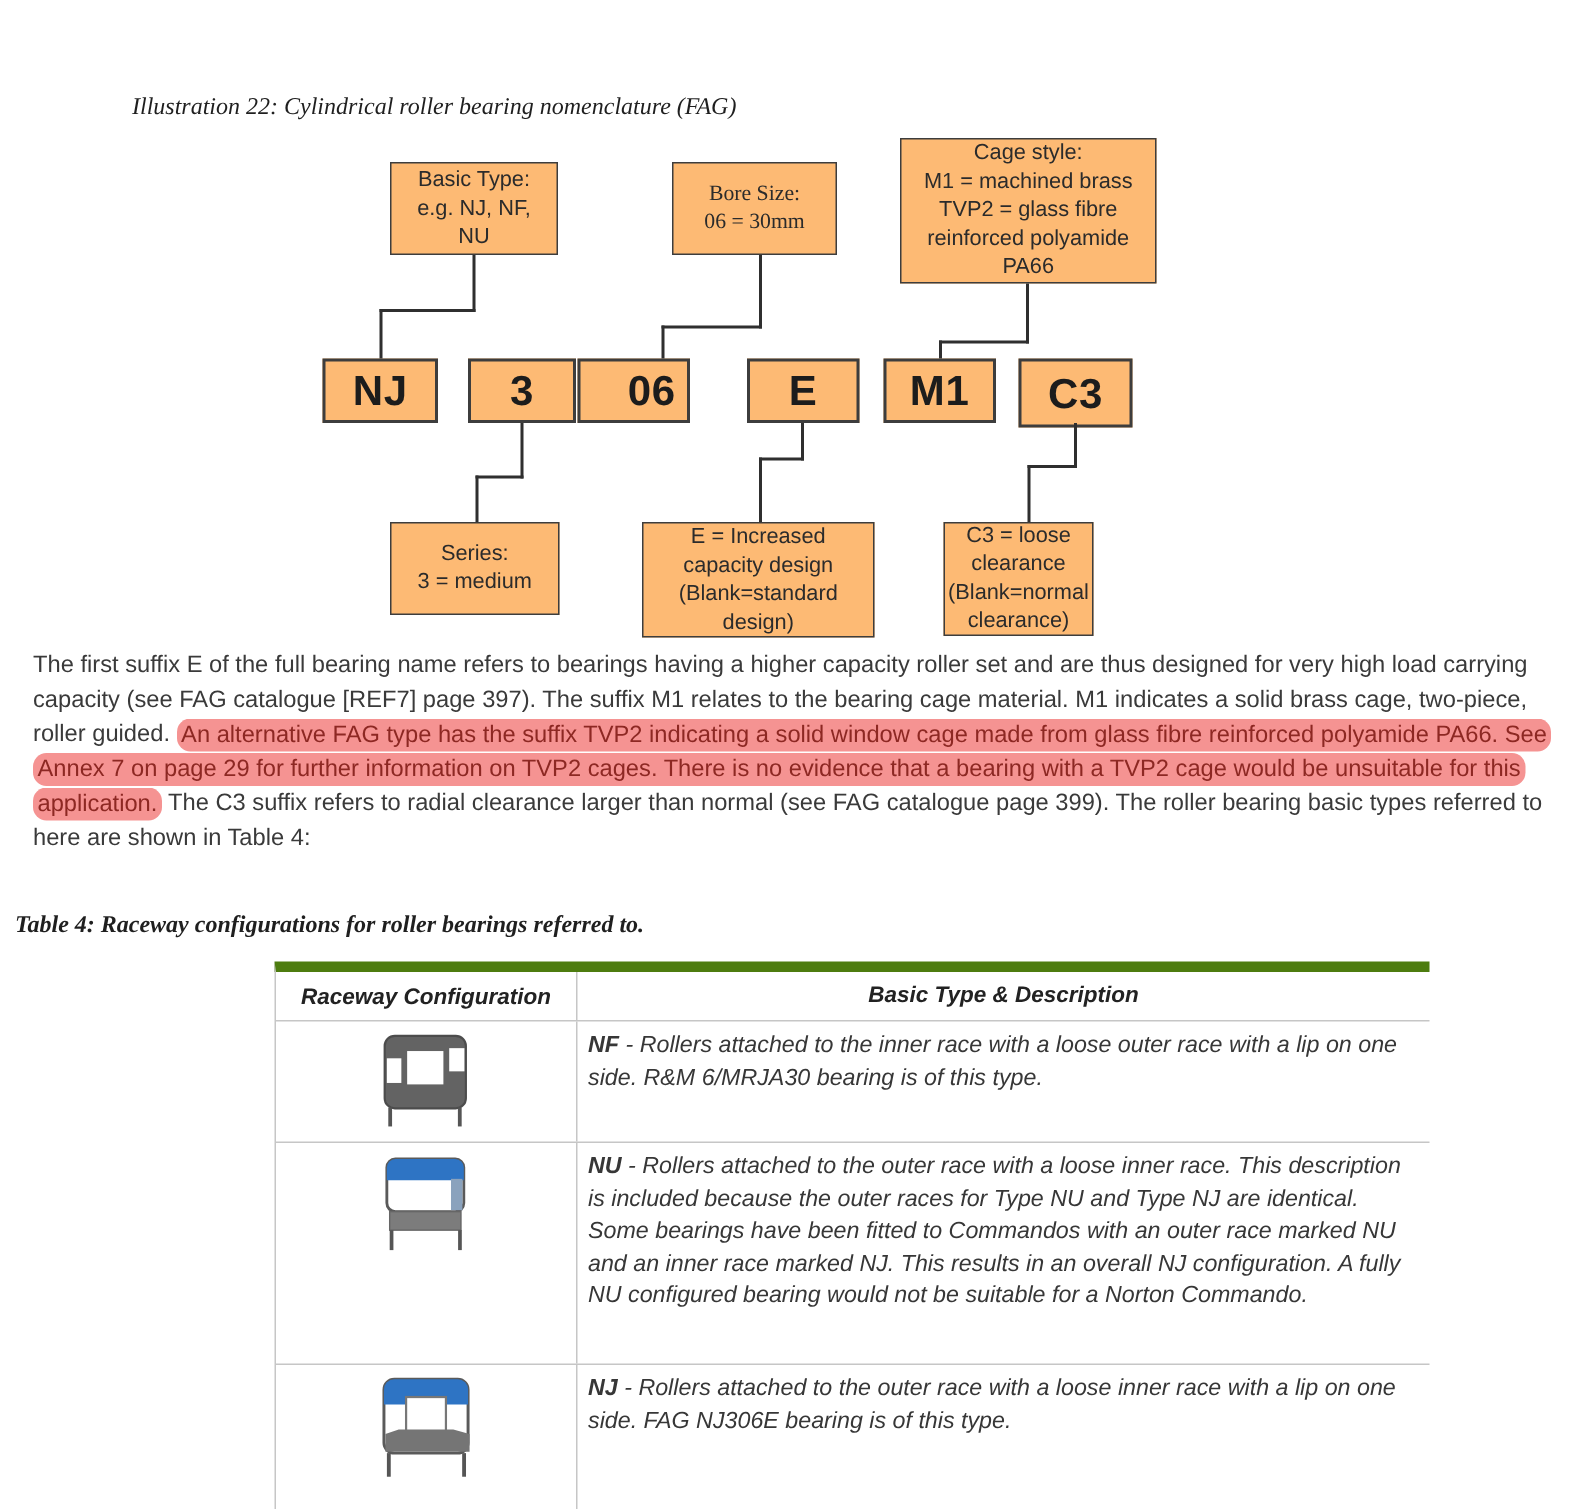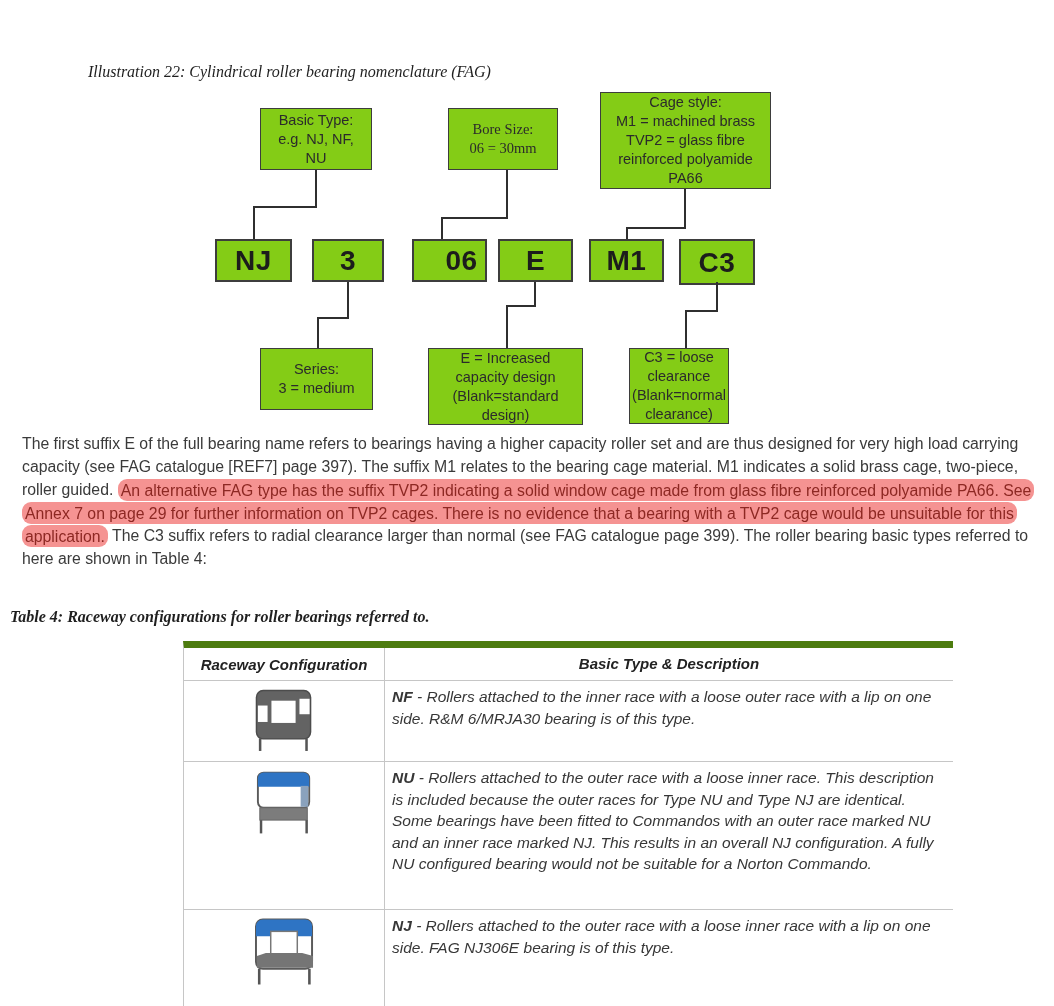--- a/index.html
+++ b/index.html
@@ -6,21 +6,21 @@
   body {
     width:1054px; height:1006px; position:relative; overflow:hidden;
     background:#ffffff; font-family:"Liberation Sans", sans-serif;
   }
   .serif-caption {
     position:absolute; font-family:"Liberation Serif", serif; font-style:italic;
     font-size:16px; color:#1f1f1f; white-space:nowrap;
   }
   
   .dbox {
-    position:absolute; box-sizing:border-box; background:#84cc16;
+    position:absolute; box-sizing:border-box; background:#fdba74;
     border:1.6px solid #3d3d3d; color:#2b2b2b;
     display:flex; align-items:center; justify-content:center;
     text-align:center; white-space:pre-line; font-size:14.5px; line-height:19px;
   }
   .dbox.code {
     border-width:2px; font-size:28px; font-weight:bold; color:#1c1c1c;
     white-space:normal; letter-spacing:0.5px;
   }
   .conn { position:absolute; background:#2f2f2f; }
   
@@ -71,21 +71,21 @@
   <div class="dbox" style="left:448px; top:108px; width:110px; height:62px;font-family:Liberation Serif, serif;">Bore Size:
 06 = 30mm</div>
   <div class="dbox" style="left:600px; top:92px; width:171px; height:97px;">Cage style:
 M1 = machined brass
 TVP2 = glass fibre
 reinforced polyamide
 PA66</div>
 
   <div class="dbox code" style="left:215px; top:239px; width:77px; height:43px;">NJ</div>
   <div class="dbox code" style="left:312px; top:239px; width:72px; height:43px;">3</div>
-  <div class="dbox code" style="left:412px; top:239px; width:75px; height:43px;padding-left:24px;">06</div>
+  <div class="dbox code" style="left:385px; top:239px; width:75px; height:43px;padding-left:24px;">06</div>
   <div class="dbox code" style="left:498px; top:239px; width:75px; height:43px;">E</div>
   <div class="dbox code" style="left:589px; top:239px; width:75px; height:43px;">M1</div>
   <div class="dbox code" style="left:679px; top:239px; width:76px; height:46px;">C3</div>
 
   <div class="dbox" style="left:260px; top:348px; width:113px; height:62px;">Series:
 3 = medium</div>
   <div class="dbox" style="left:428px; top:348px; width:155px; height:77px;">E = Increased
 capacity design
 (Blank=standard
 design)</div>

